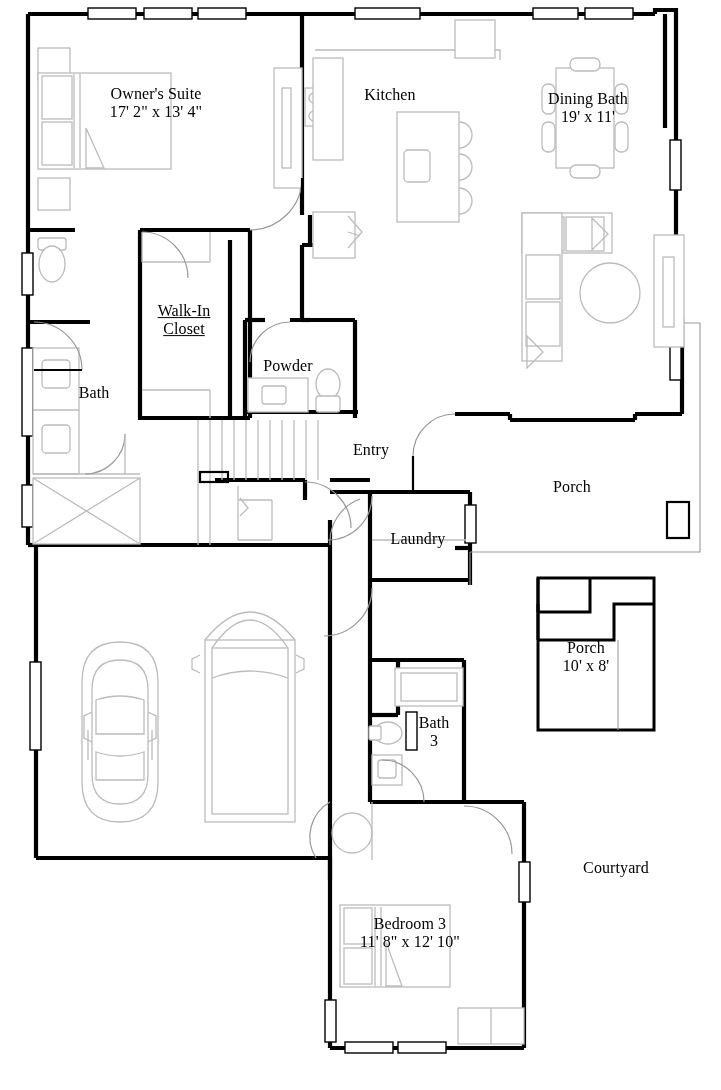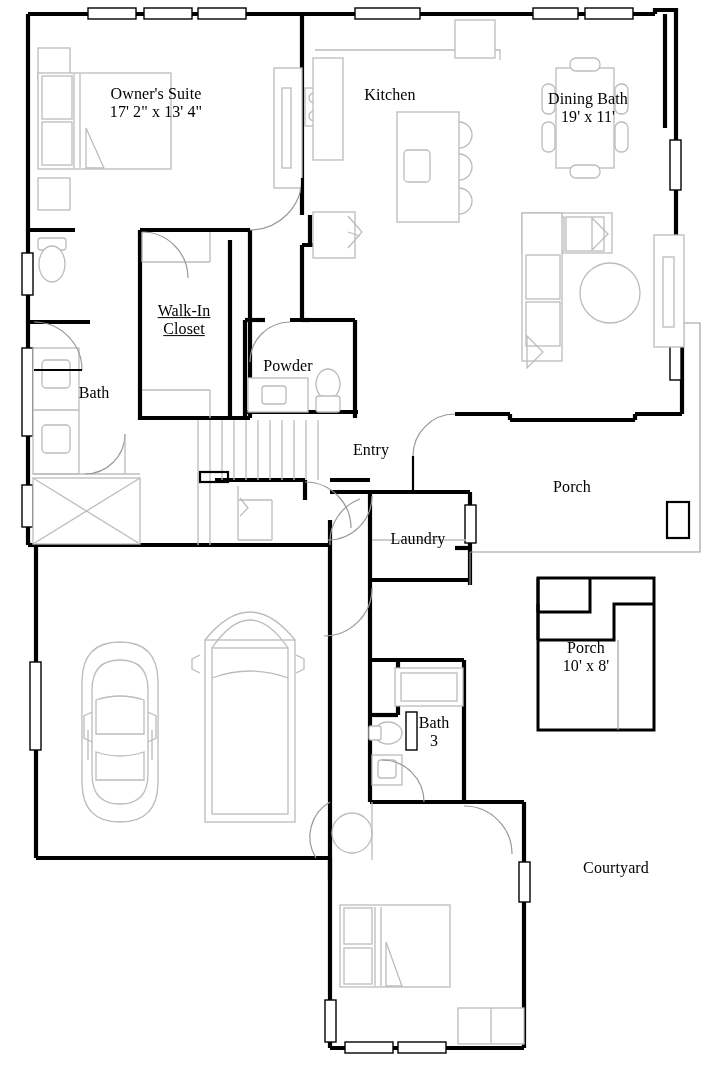--- a/index.html
+++ b/index.html
@@ -428,14 +428,18 @@
 
   <div class="lbl" style="left:434px;top:732px;transform:translate(-50%,-50%);">
     <span class="nm">Bath</span>
     <span class="dim">3</span>
   </div>
 
   <div class="lbl" style="left:616px;top:868px;transform:translate(-50%,-50%);">
     <span class="nm">Courtyard</span>
   </div>
 
+  <div class="lbl" style="left:410px;top:933px;transform:translate(-50%,-50%);">
+    <span class="nm">Bedroom 3</span>
+    <span class="dim">11' 8" x 12' 10"</span>
+  </div>
 
 </div>
 
 </body></html>

